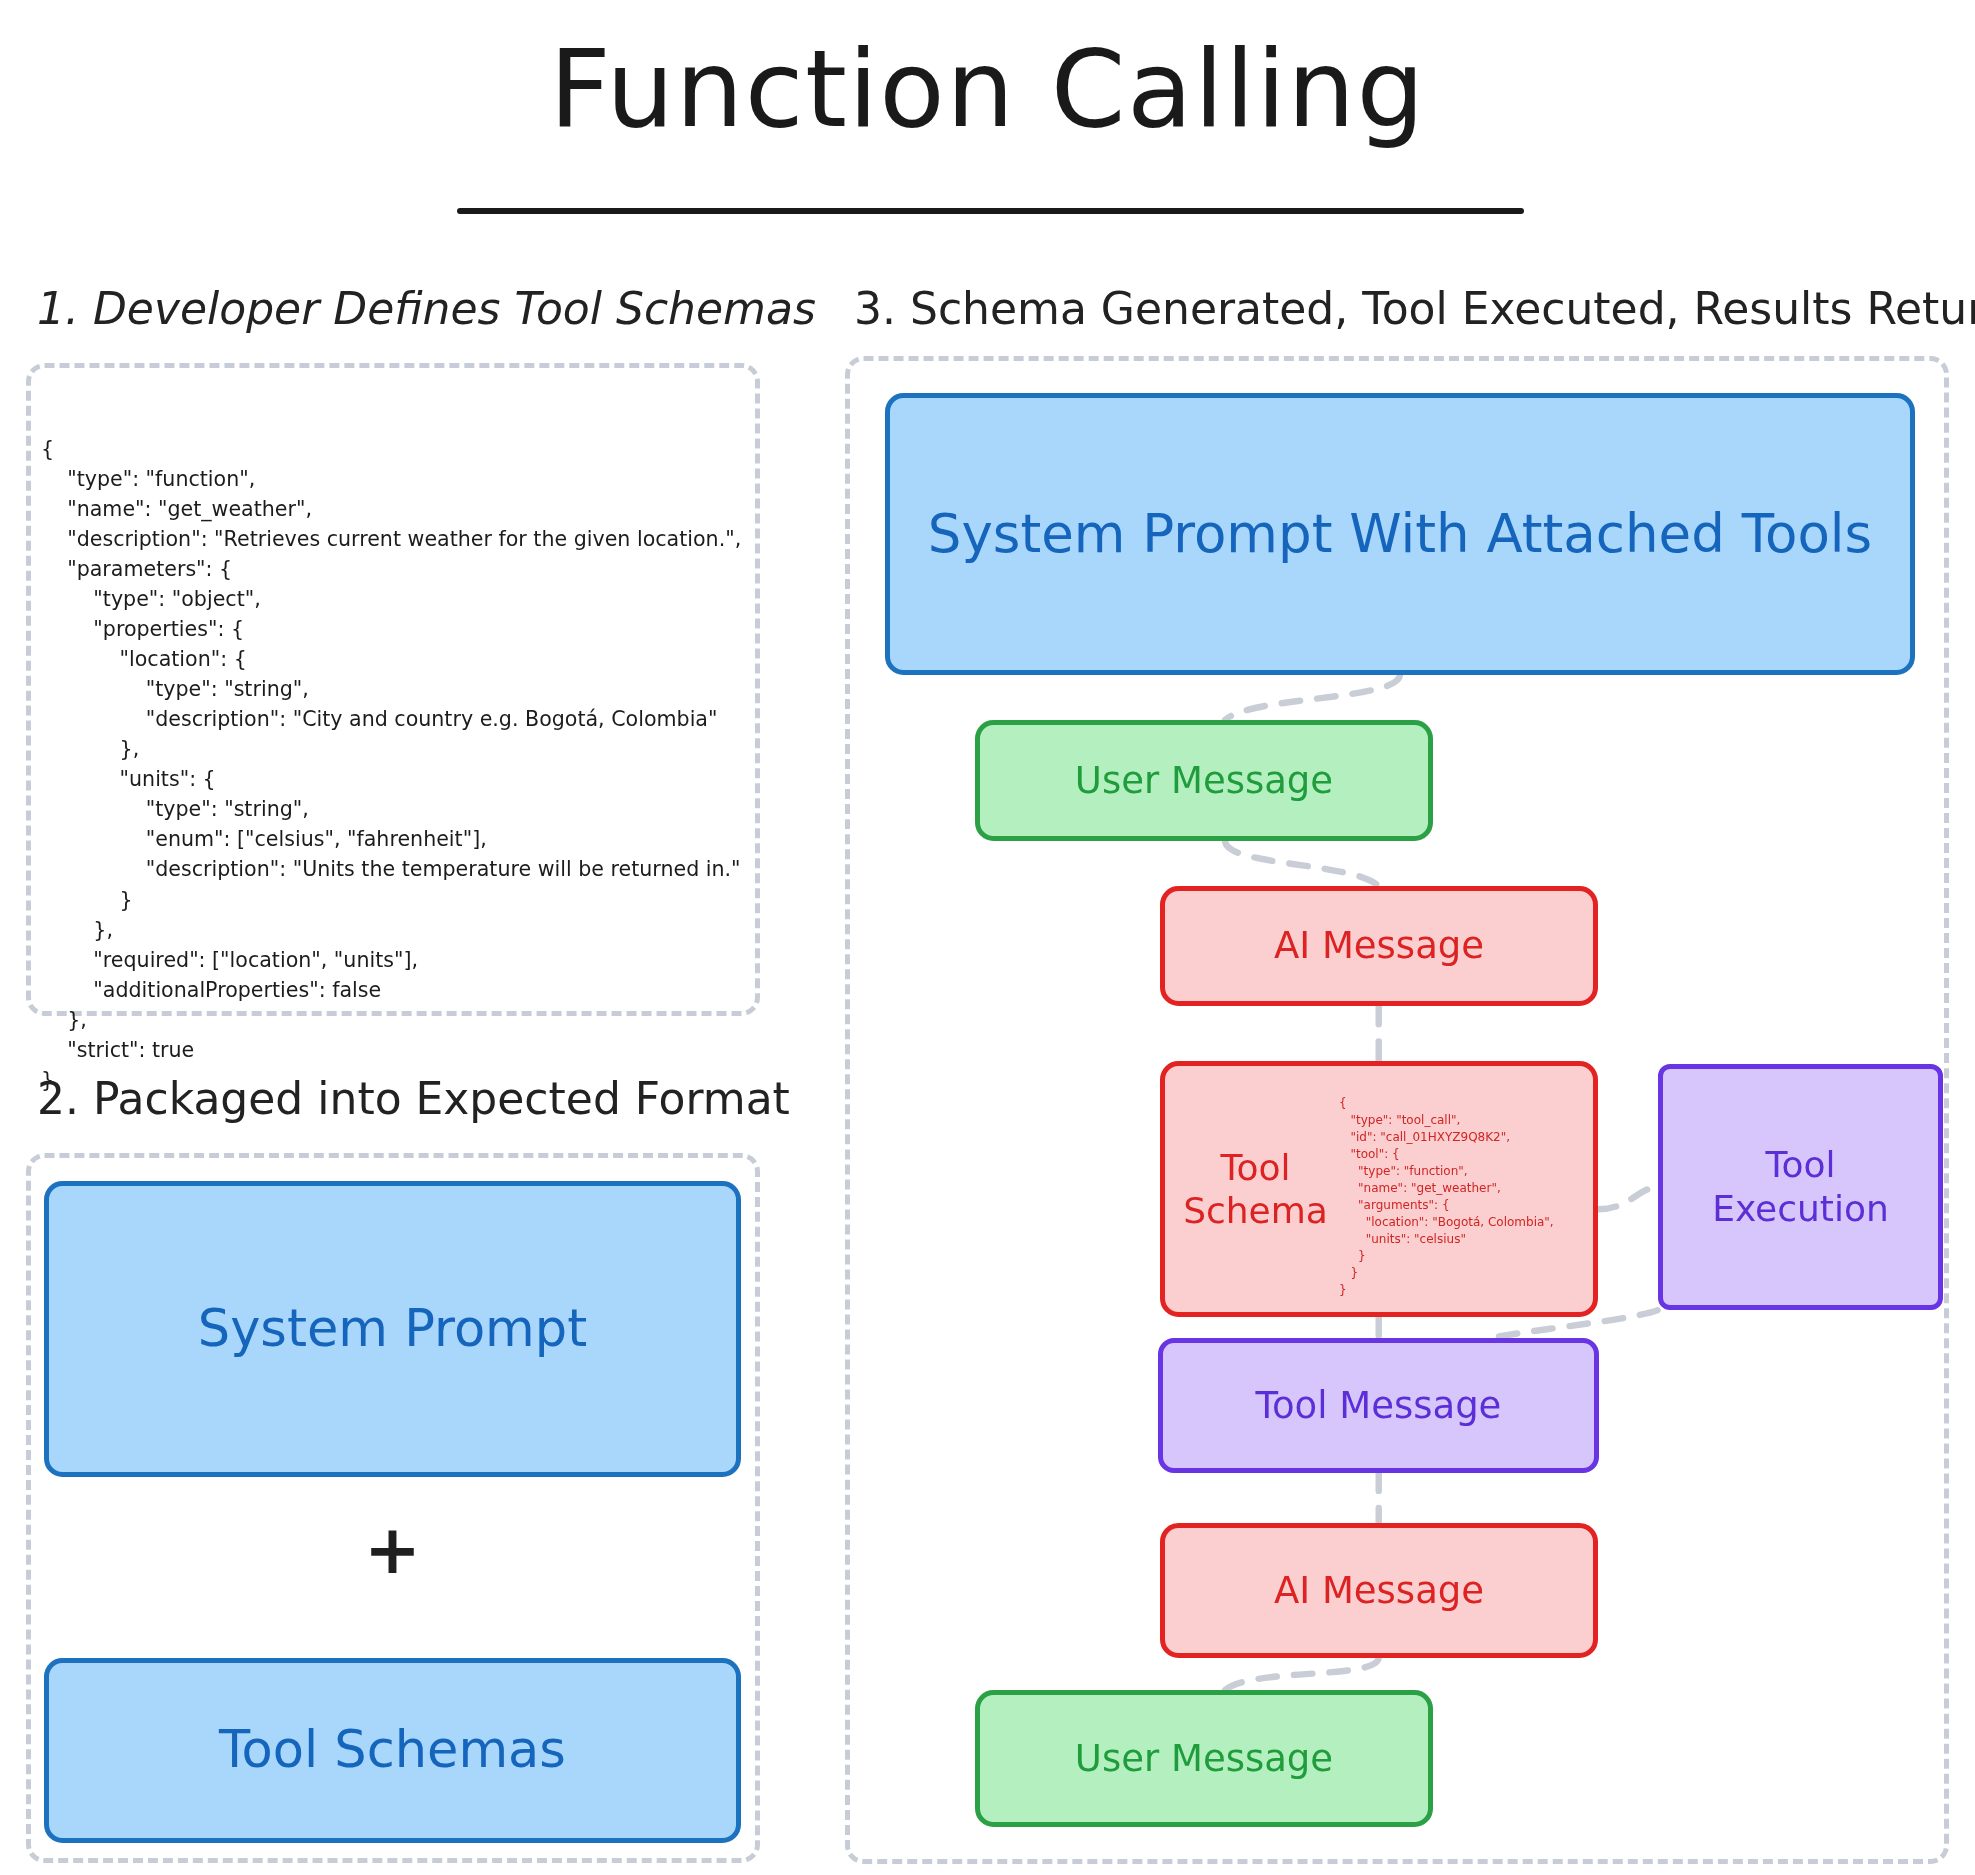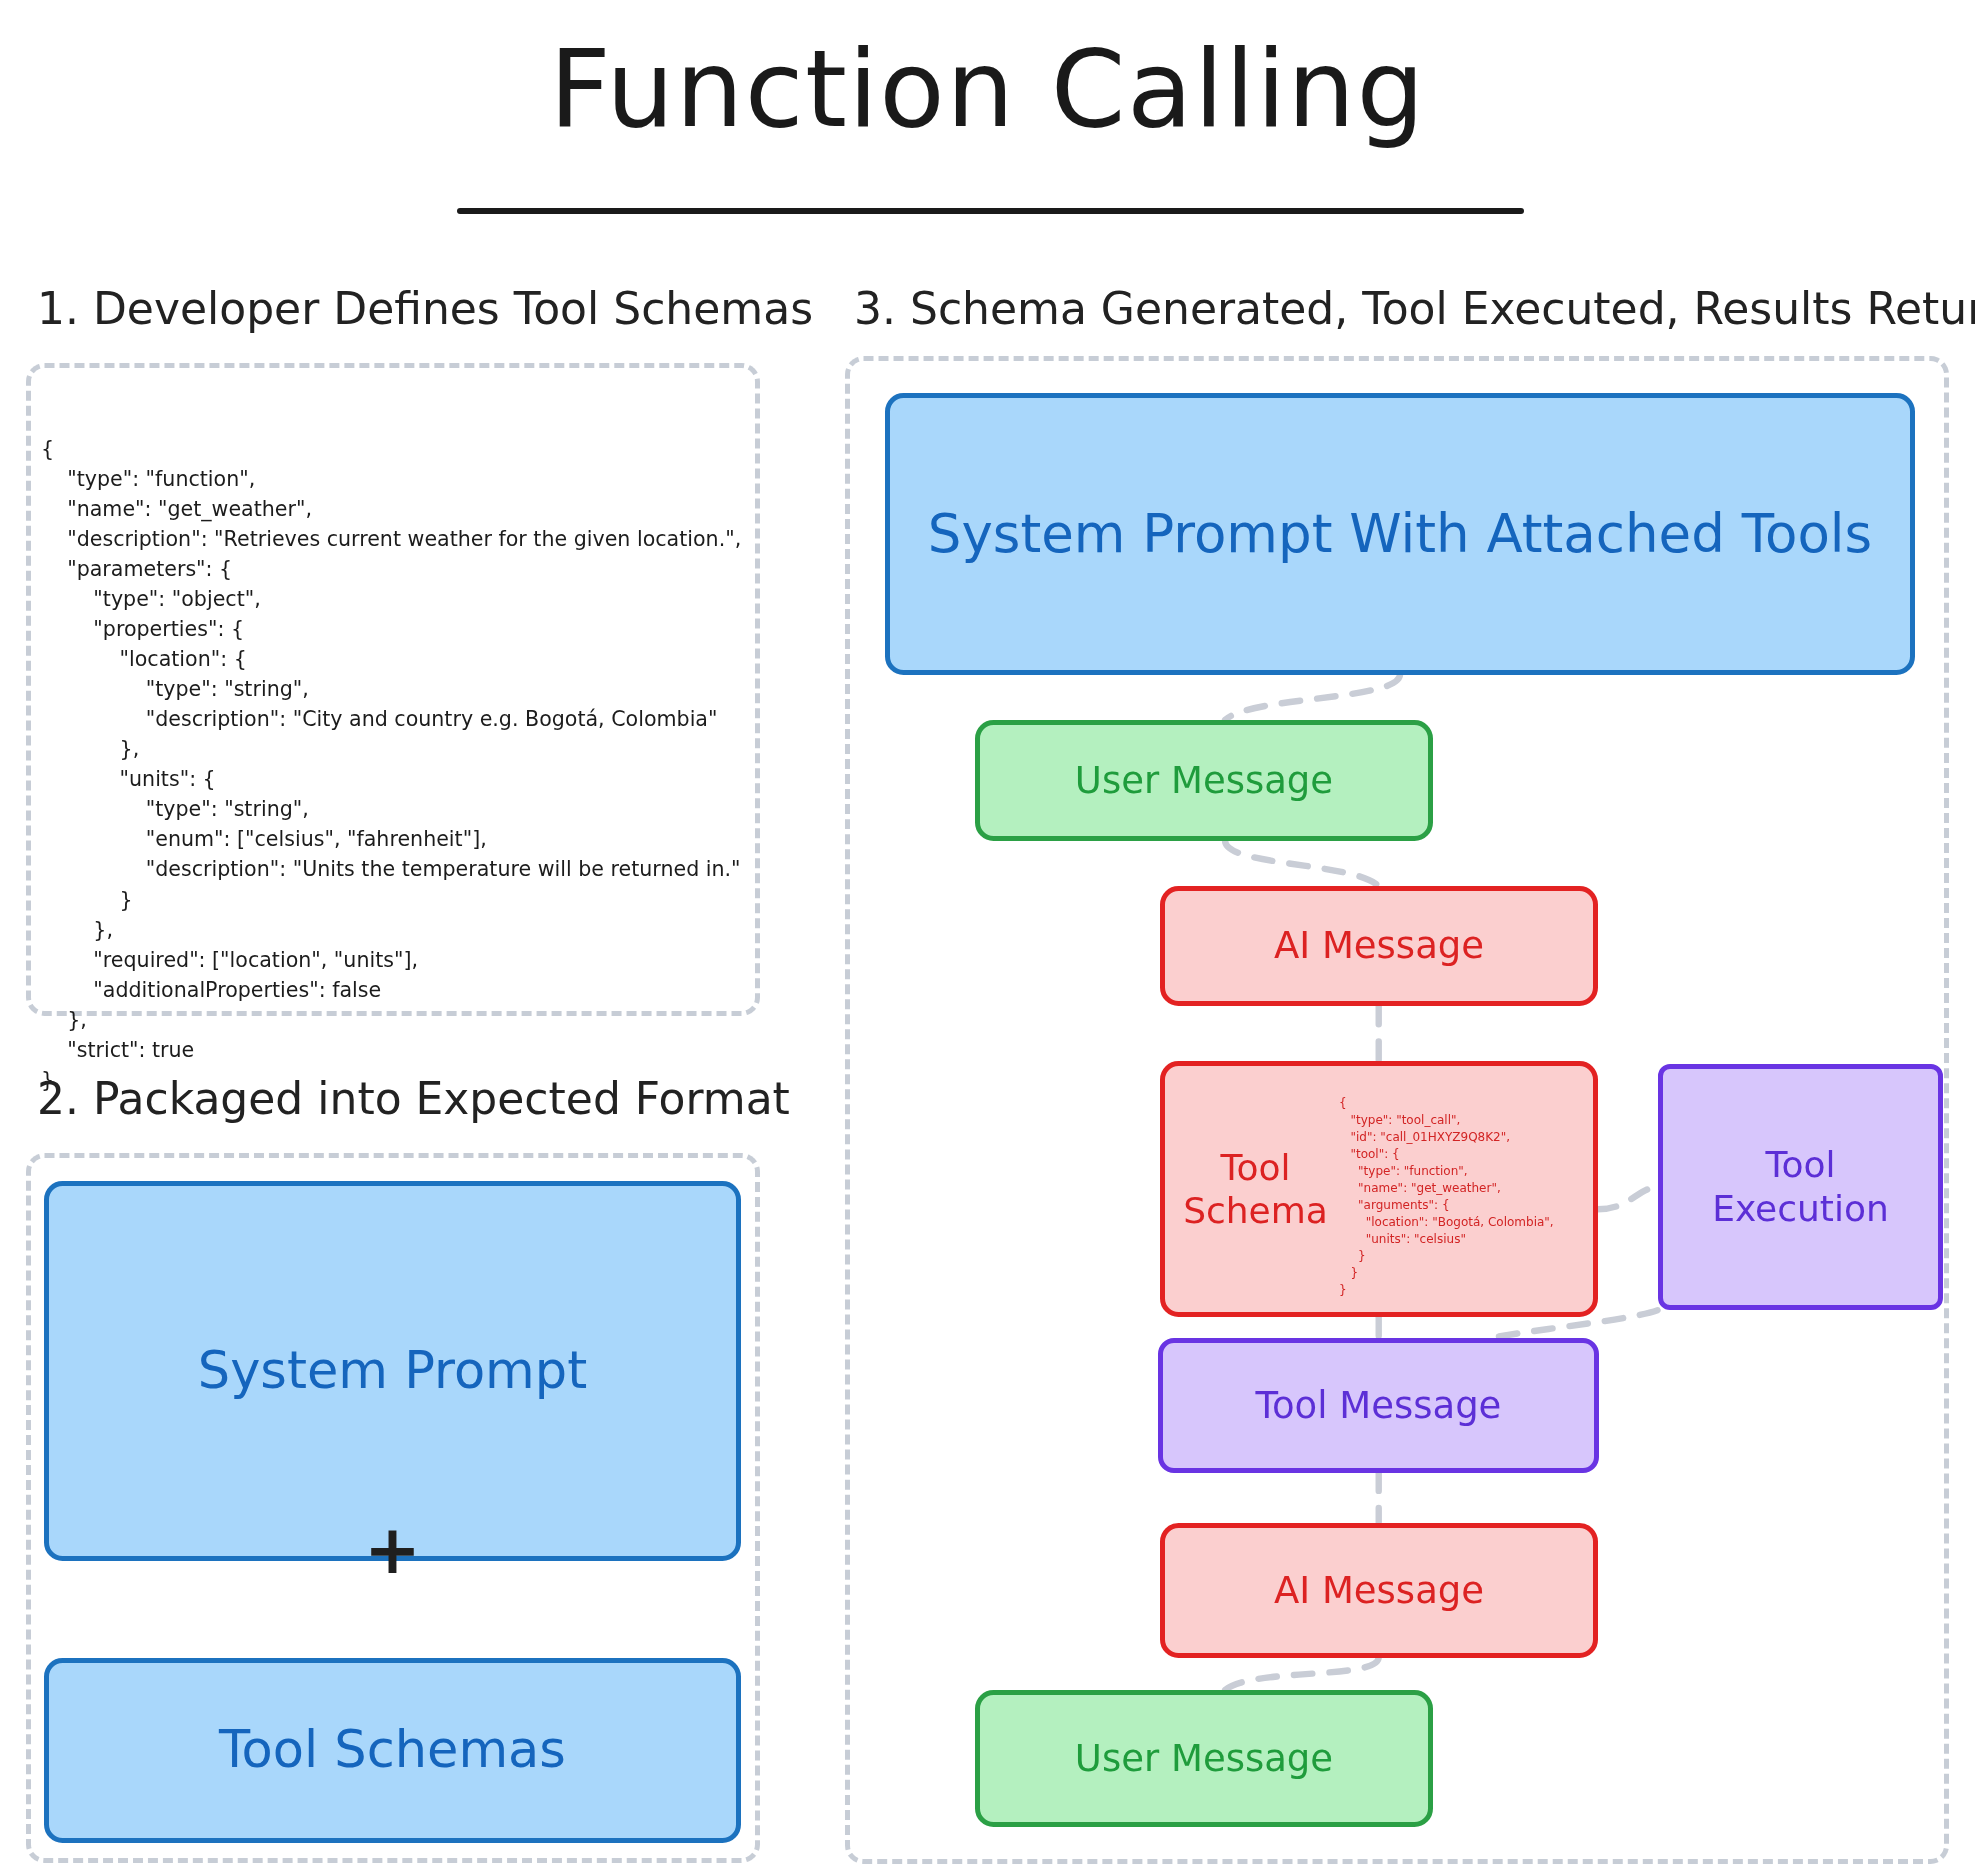--- a/index.html
+++ b/index.html
@@ -37,21 +37,21 @@
     border-radius: 3.6px;
   }
 
   
   .section-heading {
     position: absolute;
     font-size: 44px;
     color: #222222;
     white-space: nowrap;
   }
-  #heading-1 { left: 37px;  top: 283px; }
+  #heading-1 { left: 37px;  top: 283px; font-style: italic; }
   #heading-2 { left: 37px;  top: 1073px; }
   #heading-3 { left: 854px; top: 283px; }
 
   
   .dashed-box {
     position: absolute;
     border: 5px dashed #c7cdd6;
     border-radius: 18.5px;
     box-sizing: border-box;
     background: #ffffff;
@@ -82,21 +82,21 @@
     justify-content: center;
     text-align: center;
     line-height: 1.22;
   }
   .node.blue   { background: #a9d7fb; border: 5.7px solid #1c72bf; color: #1565bd; }
   .node.green  { background: #b4f0bf; border: 5.7px solid #2ba045; color: #1f9c3c; }
   .node.red    { background: #fbcfcf; border: 5.7px solid #e32222; color: #dc2222; }
   .node.purple { background: #d7c6fc; border: 5.7px solid #6934e3; color: #5c2fd6; }
 
   
-  #node-system-prompt { left: 44px; top: 1181px; width: 697px; height: 380px; font-size: 51px; }
+  #node-system-prompt { left: 44px; top: 1181px; width: 697px; height: 296px; font-size: 51px; }
   #plus-symbol {
     position: absolute;
     left: 44px; top: 1510px;
     width: 697px;
     text-align: center;
     font-size: 68px;
     font-weight: 700;
     color: #1f1f1f;
   }
   #node-tool-schemas { left: 44px; top: 1658px; width: 697px; height: 185px; font-size: 51px; }

